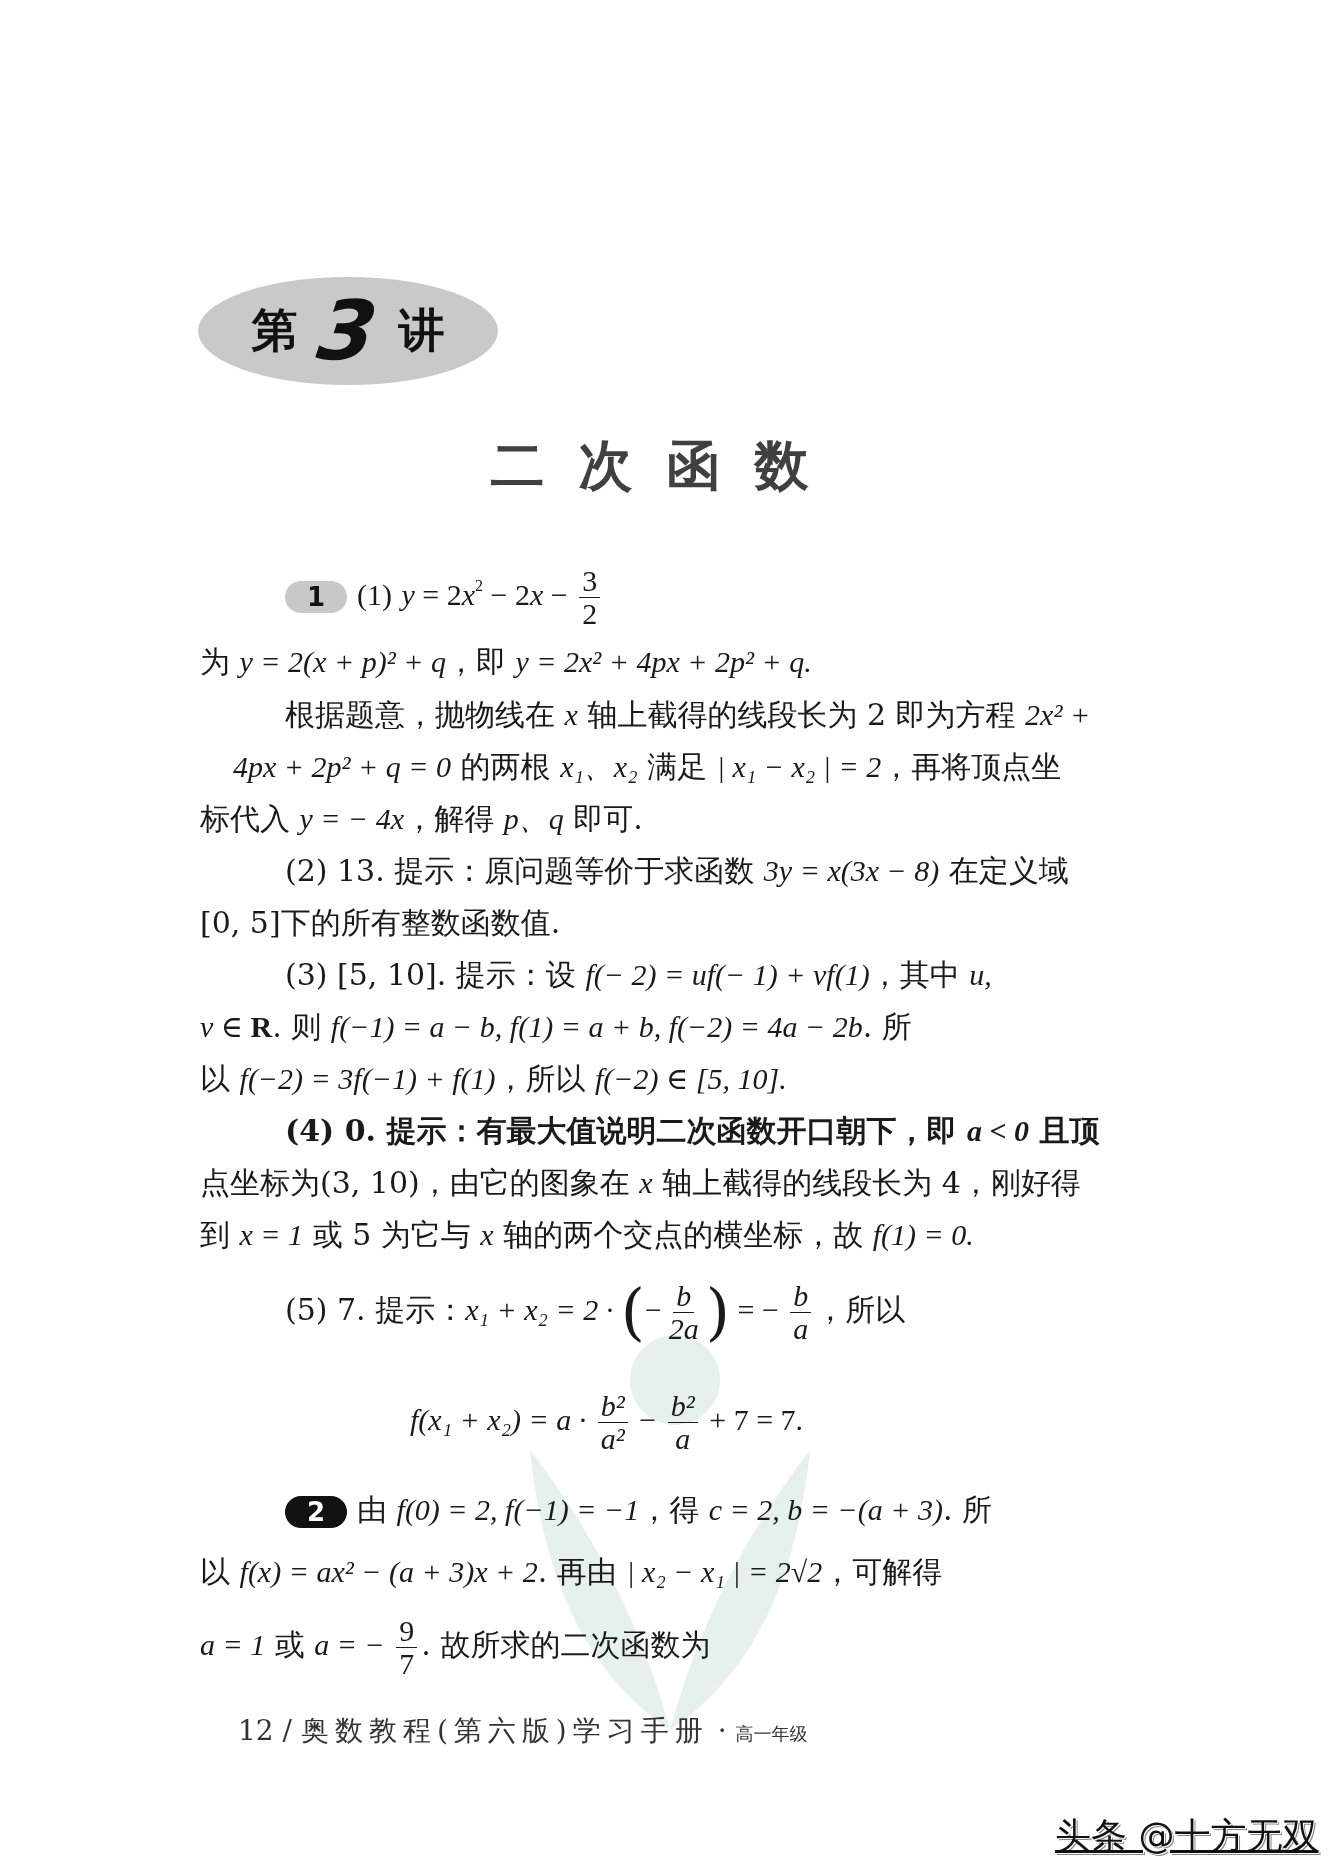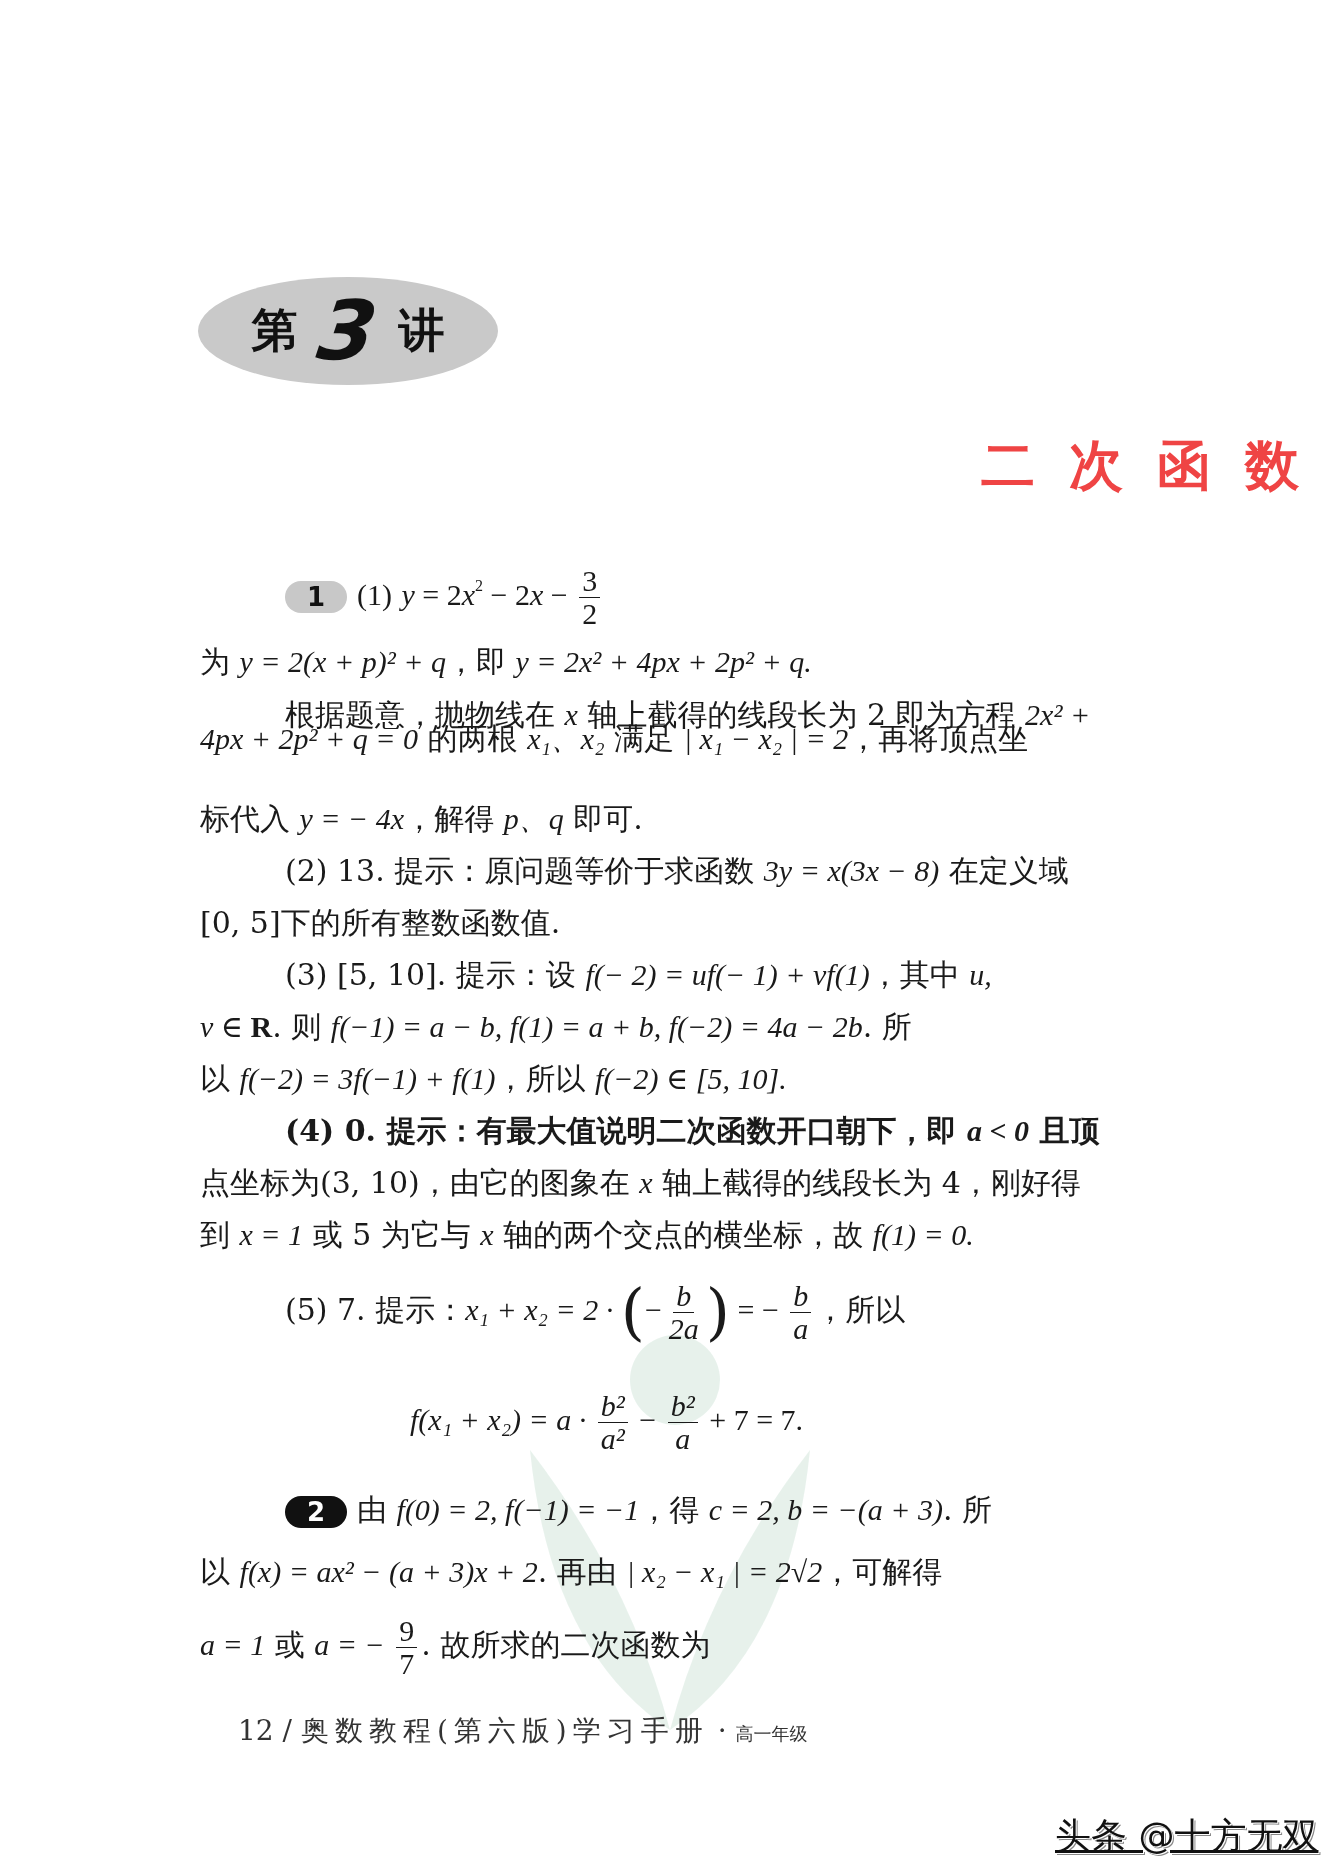--- a/index.html
+++ b/index.html
@@ -3,21 +3,21 @@
 <meta charset="utf-8">
 <style>
   html, body { margin:0; padding:0; }
   body { width:1333px; height:1871px; background:#ffffff; position:relative; overflow:hidden;
          font-family:"DejaVu Serif","Liberation Serif",serif; color:#1a1a1a; }
   .abs { position:absolute; }
   .badge-ellipse { left:198px; top:277px; width:300px; height:108px; border-radius:50%; background:#c9c9c9; }
   .badge-text { left:198px; top:277px; width:300px; height:108px; display:flex; align-items:center; justify-content:center; gap:22px;
                 font-family:"DejaVu Sans","Liberation Sans",sans-serif; font-size:46px; font-weight:bold; color:#111; }
   .badge-num { font-size:82px; font-style:italic; font-weight:900; line-height:1; transform:skewX(-8deg); }
-  .title { left:0; width:1333px; top:430px; text-align:right; font-size:54px; font-weight:bold; letter-spacing:34px; color:#ef4444; }
+  .title { left:0; width:1333px; top:430px; text-align:center; font-size:54px; font-weight:bold; letter-spacing:34px; color:#404040; }
   .line { left:200px; width:946px; font-size:30px; line-height:40px; white-space:nowrap; text-align:justify; }
   .ind { left:268px;margin-left:17px; }
   .m { font-family:"Liberation Serif","DejaVu Serif",serif; font-style:italic; }
   .r { font-family:"Liberation Serif","DejaVu Serif",serif; font-style:normal; }
   sup { font-size:16px; vertical-align:14px; }
   .frac { display:inline-flex; flex-direction:column; align-items:center; vertical-align:middle; margin:0 4px; line-height:1.05; }
   .frac .num { border-bottom:1.5px solid #1a1a1a; padding:0 3px; }
   .frac .den { padding:0 3px; }
   .qbadge { display:inline-block; width:62px; height:32px; border-radius:16px; text-align:center; line-height:32px;
             font-family:"DejaVu Sans","Liberation Sans",sans-serif; font-weight:bold; font-size:26px; vertical-align:middle; margin-right:10px; }
@@ -56,21 +56,21 @@
       <span class="den r">2</span>
     </span>
 </div>
 <div class="abs line" style="top:642px;">
   <span>为 </span><span class="m">y = 2(x + p)² + q</span><span>，即 </span><span class="m">y = 2x² + 4px + 2p² + q.</span>
 </div>
 
 <div class="abs line ind" style="top:695px;">
   <span>根据题意，抛物线在 </span><span class="m">x</span><span> 轴上截得的线段长为 2 即为方程 </span><span class="m">2x² +</span>
 </div>
-<div class="abs line" style="top:719px;">
+<div class="abs line" style="top:747px;margin-left:33px;">
   <span class="m">4px + 2p² + q = 0</span><span> 的两根 </span><span class="m">x₁、x₂</span><span> 满足 </span><span class="m">| x₁ − x₂ | = 2</span><span>，再将顶点坐</span>
 </div>
 <div class="abs line" style="top:799px;">
   <span>标代入 </span><span class="m">y = − 4x</span><span>，解得 </span><span class="m">p、q</span><span> 即可.</span>
 </div>
 
 <div class="abs line ind" style="top:851px;">
   <span>(2) 13. 提示：原问题等价于求函数 </span><span class="m">3y = x(3x − 8)</span><span> 在定义域</span>
 </div>
 <div class="abs line" style="top:903px;">

